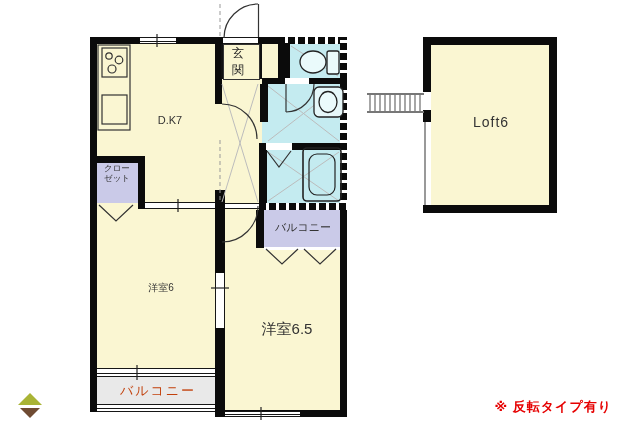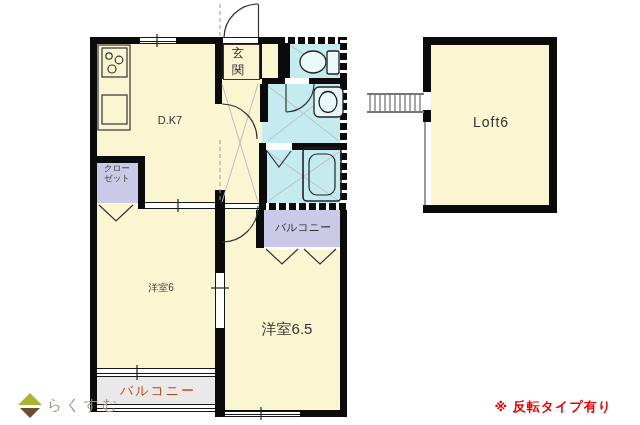--- a/index.html
+++ b/index.html
@@ -189,17 +189,16 @@
     <span style="display:block;">ゼット</span>
   </div>
   <div class="label" style="left:303px;top:227px;font-size:11px;">バルコニー</div>
   <div class="label" style="left:158px;top:391px;font-size:13px;color:#c2410c;letter-spacing:2px;">バルコニー</div>
 
   <div class="logo" style="left:17px;top:392px;">
     <svg width="26" height="27" viewBox="0 0 26 27" style="position:static;">
       <polygon points="13,1 25,13 1,13" fill="var(--logo-green,#a9b435)"></polygon>
       <polygon points="3,16 23,16 13,26" fill="var(--logo-brown,#6f4b32)"></polygon>
     </svg>
-    <span class="logo-text">らくすむ</span>
   </div>
   <div class="note" style="right:28px;top:398px;">※ 反転タイプ有り</div>
 
 </div>
 
 </body></html>

